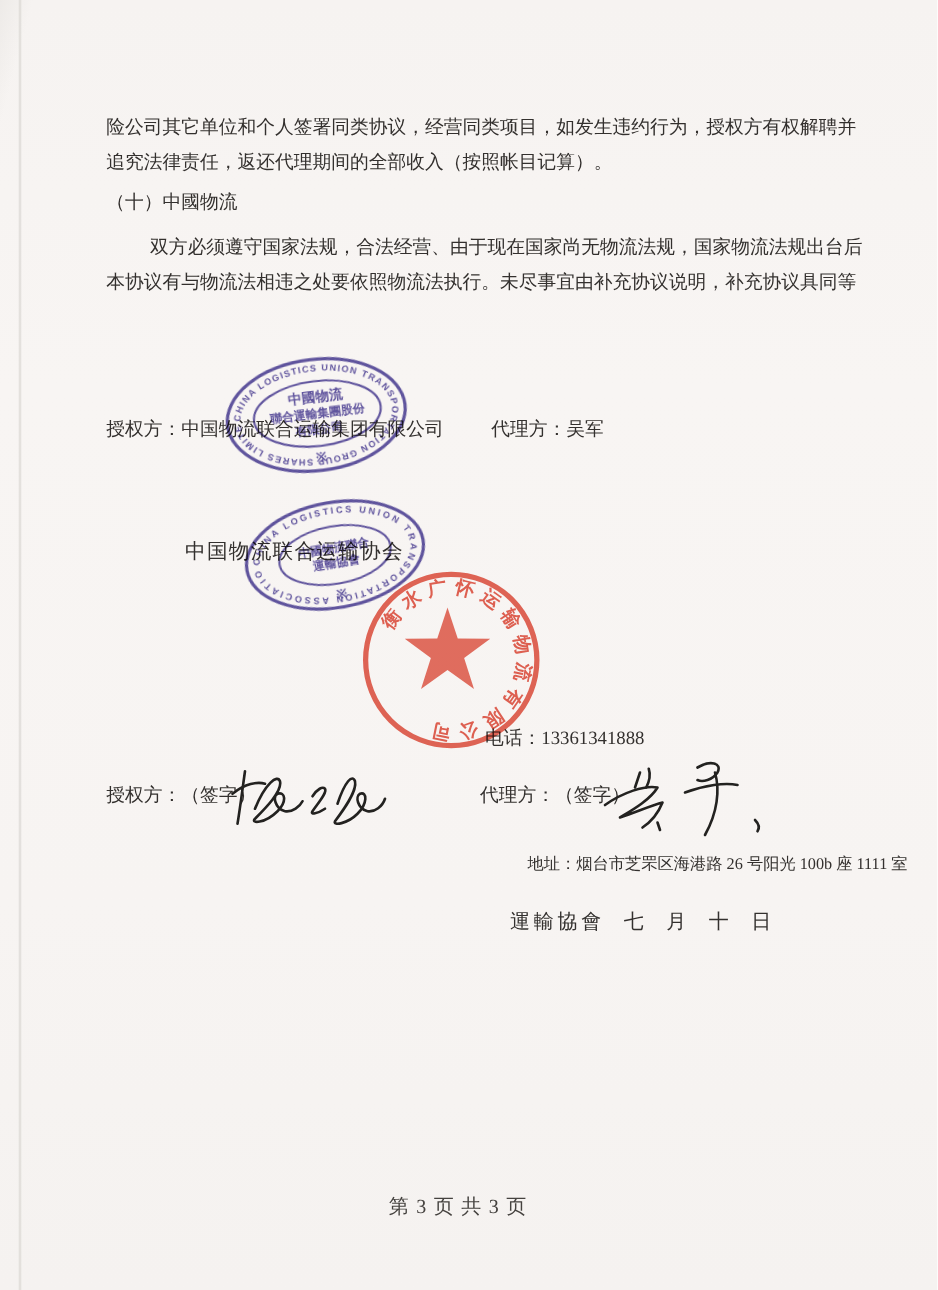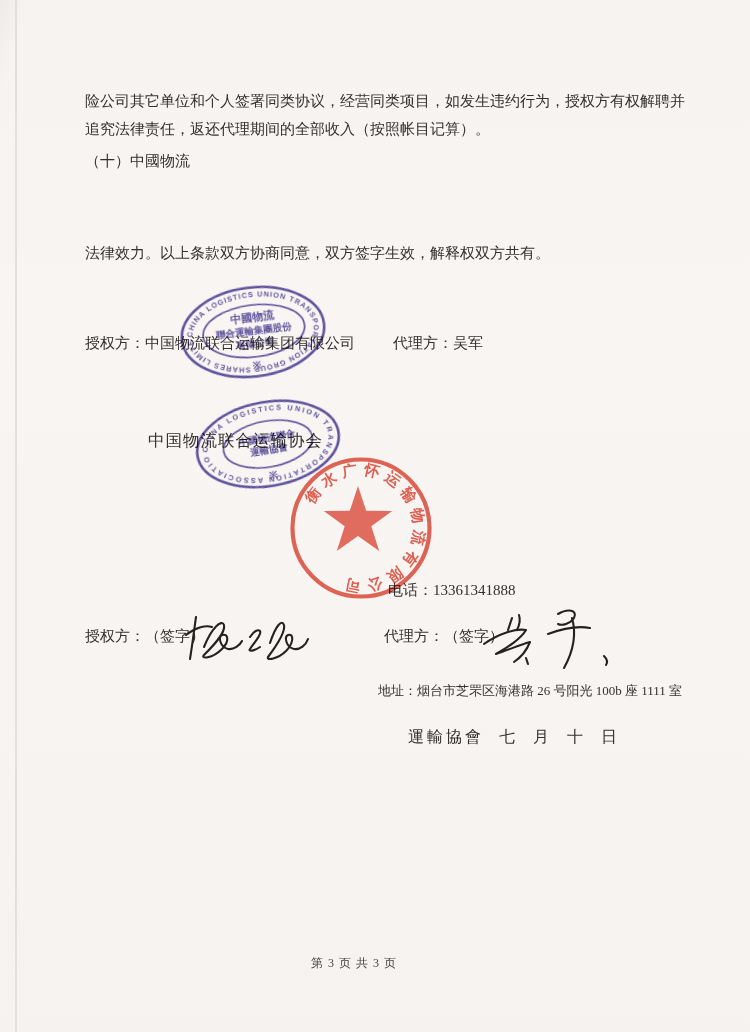--- a/index.html
+++ b/index.html
@@ -9,41 +9,42 @@
       linear-gradient(105deg, rgba(230,227,224,.55) 0px, rgba(230,227,224,.25) 14px, rgba(0,0,0,0) 26px),
       linear-gradient(180deg, #f6f3f1 0%, #f8f5f3 30%, #f7f4f2 70%, #f5f2f0 100%);
     font-family:"Liberation Serif","DejaVu Serif",serif;
     color:#2e2c2b;
   }
   .seam{position:absolute;left:15px;top:0;width:2px;height:100%;
         background:#d8d5d1;opacity:.65;}
   .line{position:absolute;white-space:nowrap;color:#33302e;}
   .fs15{font-size:15px;}
   .assoc{font-size:16.5px;letter-spacing:1px;}
-  .addr-r{font-size:13px;}
+  .addr-r{font-size:13px;margin-left:44px;}
   .date{font-size:16px;letter-spacing:3px;word-spacing:8px;}
-  .footer{font-size:12px;letter-spacing:1px;color:#45423f;}
+  .footer{font-size:16px;letter-spacing:1px;color:#45423f;}
   .stamp{position:absolute;mix-blend-mode:multiply;opacity:.93;filter:blur(.25px);}
   .sig{position:absolute;}
   .sig path{fill:none;stroke:#232220;stroke-width:2.1;stroke-linecap:round;stroke-linejoin:round;}
   svg text{user-select:none;}
   .ringtxt{font-family:"Liberation Sans","DejaVu Sans",sans-serif;font-weight:bold;}
   .cjk{font-family:"Liberation Serif","DejaVu Serif",serif;font-weight:bold;}
 </style>
 </head>
 <body>
 
 <div class="page">
 
   <div class="seam"></div>
 
   <div class="line fs15" style="left:85px;top:92px">险公司其它单位和个人签署同类协议，经营同类项目，如发生违约行为，授权方有权解聘并</div>
   <div class="line fs15" style="left:85px;top:120px">追究法律责任，返还代理期间的全部收入（按照帐目记算）。</div>
   <div class="line fs15" style="left:85px;top:152px">（十）中國物流</div>
-  <div class="line fs15" style="left:85px;top:244px">法律效力。以上条款双方协商同意，双方签字生效，解释权双方共有。</div>
+  <div class="line fs15" style="left:120px;top:188px">双方必须遵守国家法规，合法经营、由于现在国家尚无物流法规，国家物流法规出台后</div>
+  <div class="line fs15" style="left:85px;top:216px">本协议有与物流法相违之处要依照物流法执行。未尽事宜由补充协议说明，补充协议具同等</div>
 
   <div class="line fs15" style="left:85px;top:334px">授权方：中国物流联合运输集团有限公司</div>
   <div class="line fs15" style="left:393px;top:334px">代理方：吴军</div>
   <div class="line assoc" style="left:148px;top:430px">中国物流联合运输协会</div>
   <div class="line fs15" style="left:388px;top:581px">电话：13361341888</div>
   <div class="line fs15" style="left:85px;top:627px">授权方：（签字）</div>
   <div class="line fs15" style="left:384px;top:627px">代理方：（签字）</div>
   <div class="line addr-r" style="left:378px;top:682px">地址：烟台市芝罘区海港路 26 号阳光 100b 座 1111 室</div>
   <div class="line date" style="left:408px;top:727px">運輸協會 七 月 十 日</div>
 

